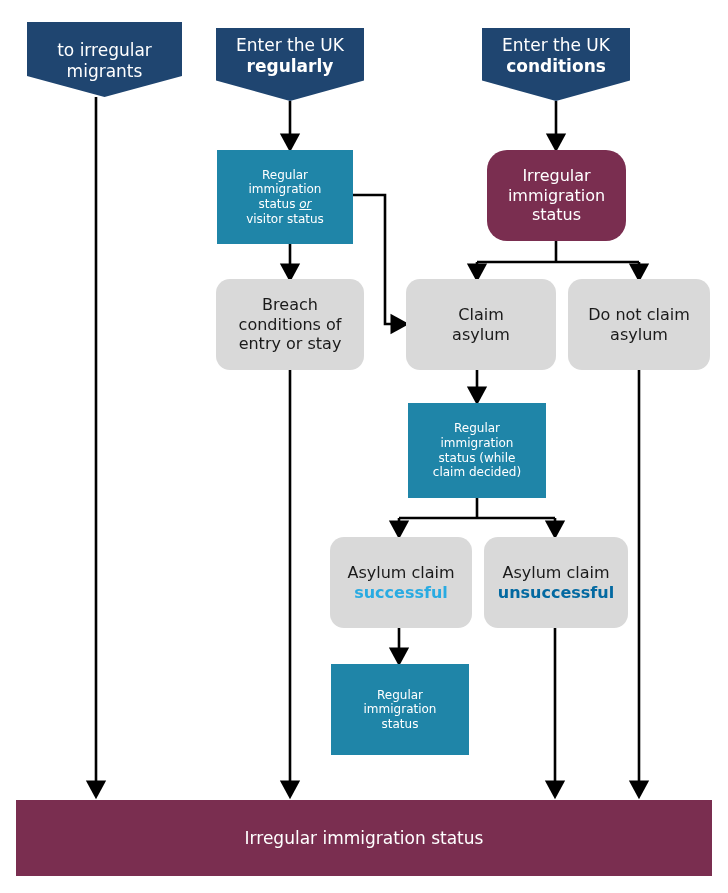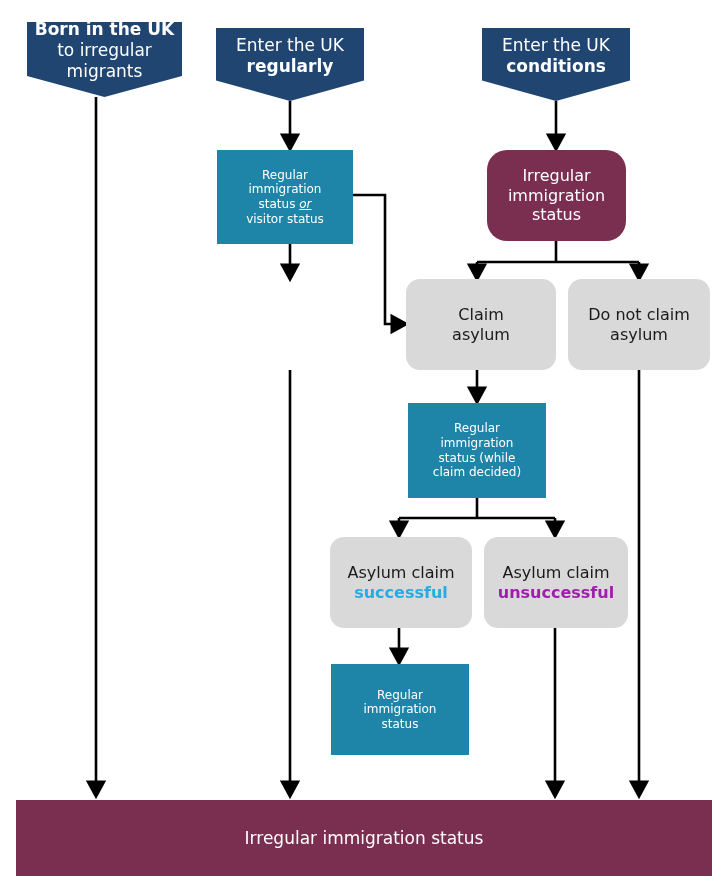--- a/index.html
+++ b/index.html
@@ -15,21 +15,21 @@
   .banner .txt{padding:0 6px;position:relative;top:-9px;}
   .banner b{font-weight:bold;}
   
   .teal{background:#1f85a8;color:#ffffff;font-size:12px;}
   
   .maroon{background:#7a2e50;color:#ffffff;font-size:16px;}
   
   .grey{background:#d9d9d9;color:#1a1a1a;font-size:16px;border-radius:14px;}
   .bar{background:#7a2e50;color:#ffffff;font-size:17px;}
   .ok{color:#29ABE2;font-weight:bold;}
-  .bad{color:#a21caf;font-weight:bold;}
+  .bad{color:#0369a1;font-weight:bold;}
   em{font-style:italic;text-decoration:underline;}
 </style>
 </head>
 <body>
 
 <div id="stage">
 
   <svg id="wires" viewBox="0 0 728 893" width="728" height="893" aria-hidden="true">
     <defs>
       <marker id="ah" markerWidth="9" markerHeight="9" refX="5.2" refY="4.5" orient="auto" markerUnits="strokeWidth">
@@ -64,39 +64,42 @@
 
       <path d="M399,628 L399,661" marker-end="url(#ah)"></path>
 
       <path d="M555,628 L555,794" marker-end="url(#ah)"></path>
 
       <path d="M639,370 L639,794" marker-end="url(#ah)"></path>
     </g>
   </svg>
 
   <div class="node banner" style="left:27px;top:22px;width:155px;height:75px;">
-    <span class="txt"><b>Born in the UK</b><br><span>to irregular</span><br><span>migrants</span></span>
+    <span class="txt"><br><span>to irregular</span><br><span>migrants</span></span>
   </div>
 
   <div class="node banner" style="left:216px;top:28px;width:148px;height:73px;">
     <span class="txt"><span>Enter the UK</span><br><b>regularly</b></span>
   </div>
 
   <div class="node banner" style="left:482px;top:28px;width:148px;height:73px;">
     <span class="txt"><span>Enter the UK</span><br><b>conditions</b></span>
   </div>
 
   <div class="node teal" style="left:217px;top:150px;width:136px;height:94px;">
     <span class="txt"><span>Regular</span><br><span>immigration</span><br><span>status </span><em>or</em><br><span>visitor status</span></span>
   </div>
 
   <div class="node maroon" style="left:487px;top:150px;width:139px;height:91px;border-radius:20px;">
     <span class="txt"><span>Irregular</span><br><span>immigration</span><br><span>status</span></span>
   </div>
 
+  <div class="node grey" style="left:216px;top:279px;width:148px;height:91px;">
+    <span class="txt"><span>Breach</span><br><span>conditions of</span><br><span>entry or stay</span></span>
+  </div>
 
   <div class="node grey" style="left:406px;top:279px;width:150px;height:91px;">
     <span class="txt"><span>Claim</span><br><span>asylum</span></span>
   </div>
 
   <div class="node grey" style="left:568px;top:279px;width:142px;height:91px;">
     <span class="txt"><span>Do not claim</span><br><span>asylum</span></span>
   </div>
 
   <div class="node teal" style="left:408px;top:403px;width:138px;height:95px;">

